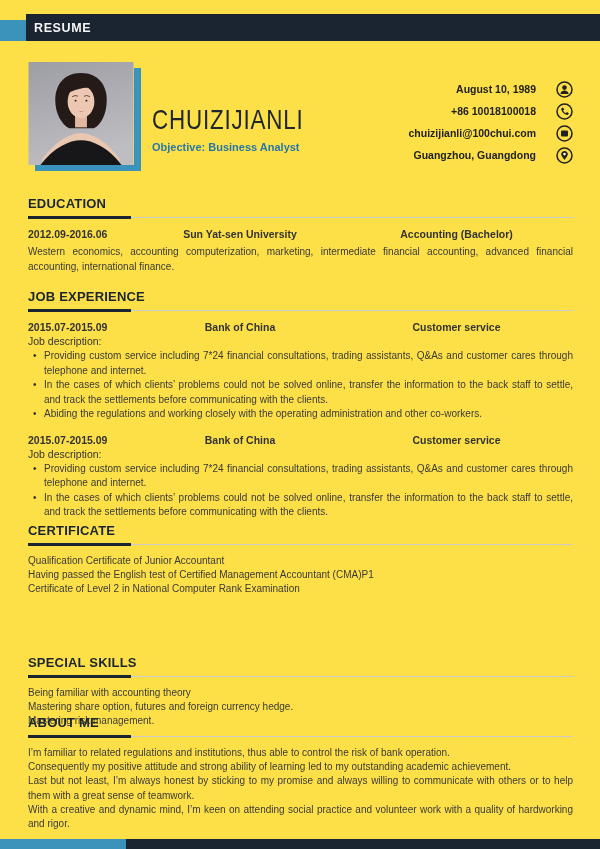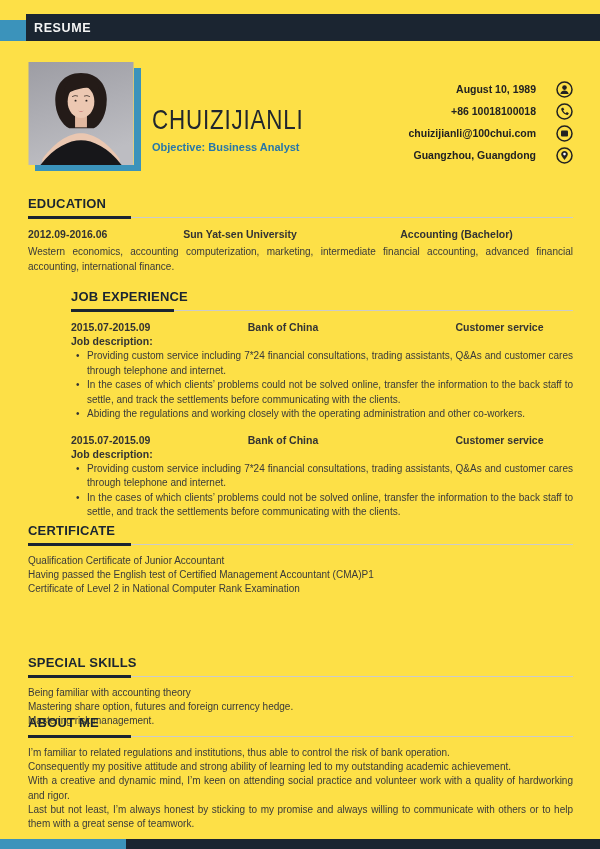--- a/index.html
+++ b/index.html
@@ -34,40 +34,40 @@
                transform:scaleX(.8);transform-origin:left center;}
   .objective{margin-top:5px;font-size:11px;font-weight:600;color:var(--objective);}
   .contacts{position:absolute;right:0;top:16px;}
   .contact-row{display:flex;align-items:center;justify-content:flex-end;gap:20px;height:22px;}
   .contact-text{font-size:10.5px;font-weight:600;color:#222;}
   .cicon{width:17px;height:17px;flex:0 0 17px;}
 
   
   .section{position:absolute;left:0;right:0;}
   #sec-education{top:196px;}
-  #sec-job{top:289px;margin-left:43px;}
+  #sec-job{top:289px;}
   #sec-certificate{top:523px;}
   #sec-skills{top:625px;margin-top:30px;}
   #sec-about{top:715px;}
   .sec-title{font-size:13px;font-weight:700;color:var(--dark);letter-spacing:.2px;}
   .rule{position:relative;height:3px;margin-top:5px;}
   .rule-thin{position:absolute;top:1px;left:0;right:0;height:1px;background:#cbcbcb;}
   .rule-thick{position:absolute;top:0;left:0;width:103px;height:3px;background:var(--dark);}
 
   .cols-row{display:grid;grid-template-columns:112px 200px 233px;margin-top:9px;
             font-size:10.5px;font-weight:700;color:#333;}
   .cols-row .c2,.cols-row .c3{text-align:center;}
 
   .para{margin-top:5px;font-size:10px;line-height:14.5px;text-align:justify;color:var(--text);}
   .lines{margin-top:8px;}
   .lines .line{font-size:10px;line-height:14.2px;color:var(--text);}
   .about-lines .line{text-align:justify;}
 
   .job + .job{margin-top:12px;}
-  .job-desc-label{margin-top:2px;font-size:10.5px;font-weight:700;color:#333;}
+  .job-desc-label{margin-top:2px;font-size:10.5px;font-weight:400;color:#333;}
   ul.bullets{margin-top:2px;list-style:none;}
   ul.bullets li{position:relative;padding-left:16px;font-size:10px;line-height:14.5px;
                 text-align:justify;color:var(--text);}
   ul.bullets li::before{content:"\2022";position:absolute;left:5px;top:0;color:#333;}
 </style>
 </head>
 <body>
 
 <div class="page">
 
@@ -218,22 +218,22 @@
 
     <div class="section" id="sec-about">
       <div class="sec-title">ABOUT ME</div>
       <div class="rule">
           <span class="rule-thin"></span>
           <span class="rule-thick"></span>
         </div>
       <div class="lines about-lines">
         <div class="line">I’m familiar to related regulations and institutions, thus able to control the risk of bank operation.</div>
         <div class="line">Consequently my positive attitude and strong ability of learning led to my outstanding academic achievement.</div>
+        <div class="line">Last but not least, I’m always honest by sticking to my promise and always willing to communicate with others or to help them with a great sense of teamwork.</div>
         <div class="line">With a creative and dynamic mind, I’m keen on attending social practice and volunteer work with a quality of hardworking and rigor.</div>
-        <div class="line">Last but not least, I’m always honest by sticking to my promise and always willing to communicate with others or to help them with a great sense of teamwork.</div>
       </div>
     </div>
 
   </div>
 
   <div class="bottom-bar"></div>
   <div class="bottom-accent"></div>
 
 </div>
 

